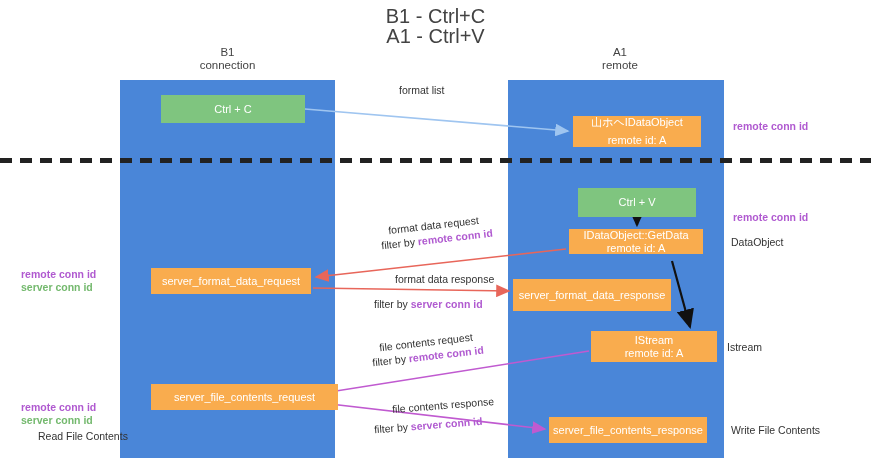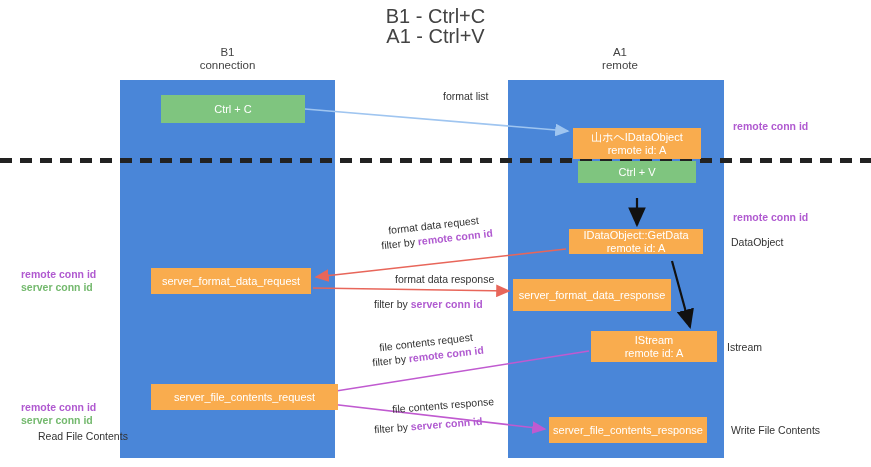--- a/index.html
+++ b/index.html
@@ -44,35 +44,35 @@
     position:absolute;display:flex;flex-direction:column;
     align-items:center;justify-content:center;
     color:#ffffff;font-size:11px;line-height:13px;text-align:center;
     box-sizing:border-box;
   }
   .node .l2{display:block;}
   .green{background:#7fc57f;}
   .orange{background:#f9ac4e;}
 
   #n-ctrlc{left:161px;top:95px;width:144px;height:28px;}
-  #n-idataobject{left:573px;top:128px;width:128px;height:31px;}
-  #n-ctrlv{left:578px;top:161px;width:118px;height:22px;}
+  #n-idataobject{left:573px;top:116px;width:128px;height:31px;justify-content:space-between;}
+  #n-ctrlv{left:578px;top:188px;width:118px;height:29px;}
   #n-getdata{left:569px;top:229px;width:134px;height:25px;}
   #n-sfdreq{left:151px;top:268px;width:160px;height:26px;}
   #n-sfdres{left:513px;top:279px;width:158px;height:32px;}
   #n-istream{left:591px;top:331px;width:126px;height:31px;}
   #n-sfcreq{left:151px;top:384px;width:187px;height:26px;}
   #n-sfcres{left:549px;top:417px;width:158px;height:26px;}
 
   
   .txt{position:absolute;font-size:10.5px;line-height:13px;color:#333;white-space:nowrap;}
   .purple{color:#b05ad0;font-weight:bold;}
   .green-t{color:#74b96e;font-weight:bold;}
 
-  #t-formatlist{left:399px;top:90px;margin-left:44px;}
+  #t-formatlist{left:399px;top:84px;}
 
   #t-rci-1{left:733px;top:120px;}
   #t-rci-2{left:733px;top:211px;}
   #t-dataobject{left:731px;top:236px;color:#333;}
   #t-istream-lbl{left:727px;top:341px;color:#333;}
   #t-writefile{left:731px;top:424px;color:#333;}
 
   #t-left-1{left:21px;top:268px;}
   #t-readfile{left:38px;top:384px;margin-top:46px;}
   #t-left-2{left:21px;top:401px;}

